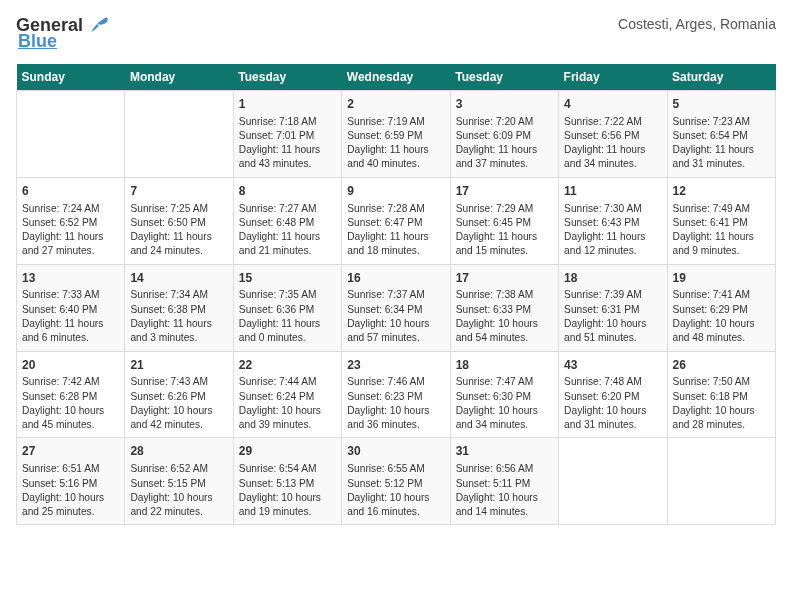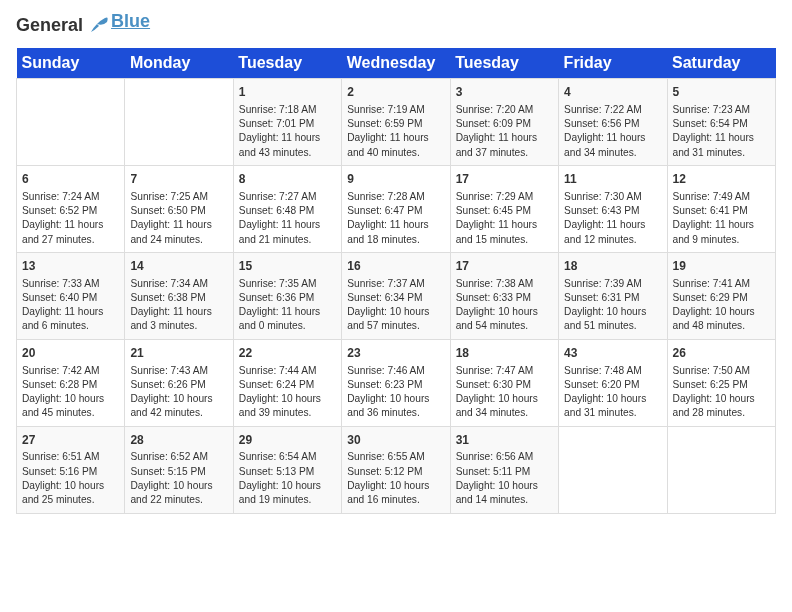--- a/index.html
+++ b/index.html
@@ -42,25 +42,25 @@
     .location-title {
       font-size: 14px;
       color: #555;
     }
     table {
       width: 100%;
       border-collapse: collapse;
       font-size: 10.5px;
     }
     thead tr th {
-      background-color: #1d4ed8;
+      background-color: #0f766e;
       color: #fff;
       text-align: left;
       padding: 6px 5px;
-      font-size: 16px;
+      font-size: 12px;
       font-weight: bold;
     }
     tbody tr td {
       vertical-align: top;
       padding: 5px 5px;
       border: 1px solid #ddd;
       min-width: 100px;
       min-height: 70px;
       height: 80px;
       color: #333;
@@ -82,32 +82,33 @@
     }
     .empty-cell {
       background: #fff !important;
     }
   </style>
 </head>
 <body>
 
 <div class="header">
   <div class="logo">
-    <div style="display:flex; flex-direction:row; align-items:flex-start; line-height:1.1;">
+    <div style="display:flex; flex-direction:column; align-items:flex-start; line-height:1.1;">
       <div style="display:flex; align-items:center; gap:2px;">
         <span class="logo-text-general">General</span>
         <svg width="22" height="20" viewBox="0 0 22 20" style="margin-left:2px;">
           <path d="M18 2 Q22 0 20 6 Q16 10 10 8 Q14 4 18 2Z" fill="#4a90c4"></path>
           <path d="M10 8 Q6 12 4 16 Q8 14 12 10Z" fill="#4a90c4"></path>
         </svg>
       </div>
       <span class="logo-text-blue" style="margin-top:-4px; margin-left:2px;text-decoration:underline;">Blue</span>
     </div>
   </div>
   <div class="title-block">
+    <div class="location-title">Costesti, Arges, Romania</div>
   </div>
 </div>
 
 <table>
   <thead>
     <tr>
     <th>Sunday</th>
         <th>Monday</th>
         <th>Tuesday</th>
         <th>Wednesday</th>
@@ -272,21 +273,21 @@
         </td>
         <td>
           <span class="day-number">43</span>
           <div>Sunrise: 7:48 AM</div>
           <div>Sunset: 6:20 PM</div>
           <div>Daylight: 10 hours and 31 minutes.</div>
         </td>
         <td>
           <span class="day-number">26</span>
           <div>Sunrise: 7:50 AM</div>
-          <div>Sunset: 6:25 PM</div>
+          <div>Sunset: 6:18 PM</div>
           <div>Daylight: 10 hours and 28 minutes.</div>
         </td>
       </tr>
       <tr>
         <td>
           <span class="day-number">27</span>
           <div>Sunrise: 6:51 AM</div>
           <div>Sunset: 5:16 PM</div>
           <div>Daylight: 10 hours and 25 minutes.</div>
         </td>

